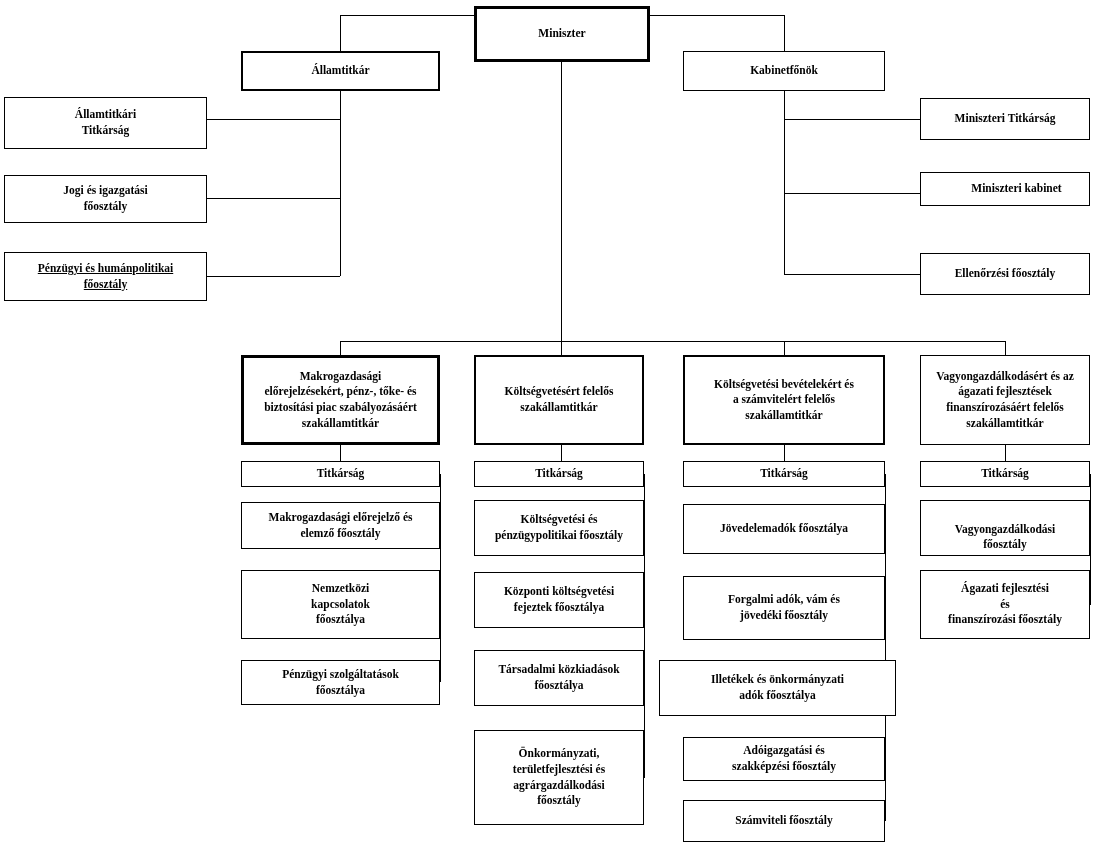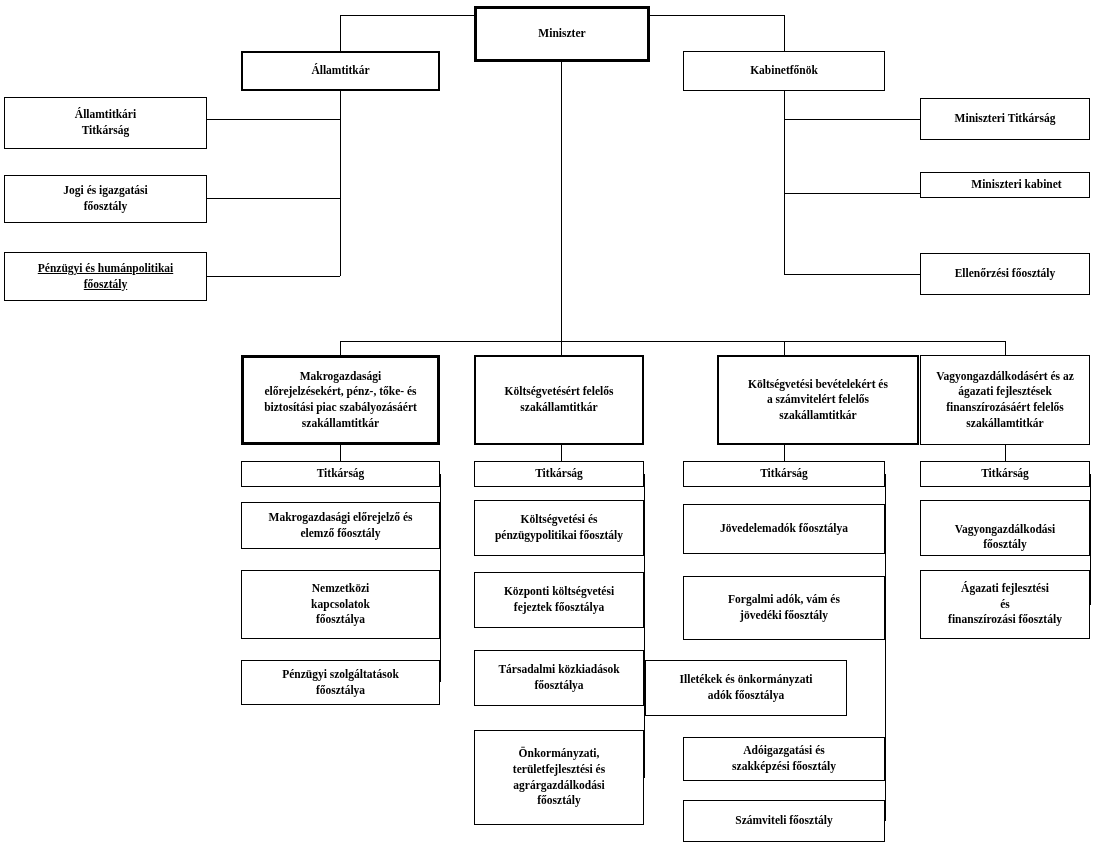--- a/index.html
+++ b/index.html
@@ -95,37 +95,37 @@
       <span style="white-space: pre-line;">Jogi és igazgatási
 főosztály</span>
     </div>
     <div class="node" style="left: 4px; top: 252px; width: 203px; height: 49px;">
       <span style="white-space: pre-line; text-decoration: underline;">Pénzügyi és humánpolitikai
 főosztály</span>
     </div>
     <div class="node" style="left: 920px; top: 98px; width: 170px; height: 42px;">
       <span style="white-space: pre-line;">Miniszteri Titkárság</span>
     </div>
-    <div class="node" style="left: 920px; top: 172px; width: 170px; height: 26px; padding-left: 27px;">
+    <div class="node" style="left: 920px; top: 172px; width: 170px; height: 34px; padding-left: 27px;">
       <span style="white-space: pre-line;">Miniszteri kabinet</span>
     </div>
     <div class="node" style="left: 920px; top: 253px; width: 170px; height: 42px;">
       <span style="white-space: pre-line;">Ellenőrzési főosztály</span>
     </div>
     <div class="node thick" style="left: 241px; top: 355px; width: 199px; height: 90px;">
       <span style="white-space: pre-line;">Makrogazdasági
 előrejelzésekért, pénz-, tőke- és
 biztosítási piac szabályozásáért
 szakállamtitkár</span>
     </div>
     <div class="node med" style="left: 474px; top: 355px; width: 170px; height: 90px;">
       <span style="white-space: pre-line;">Költségvetésért felelős
 szakállamtitkár</span>
     </div>
-    <div class="node med" style="left: 683px; top: 355px; width: 202px; height: 90px; margin-left: 34px;">
+    <div class="node med" style="left: 683px; top: 355px; width: 202px; height: 90px;">
       <span style="white-space: pre-line;">Költségvetési bevételekért és
 a számvitelért felelős
 szakállamtitkár</span>
     </div>
     <div class="node" style="left: 920px; top: 355px; width: 170px; height: 90px;">
       <span style="white-space: pre-line;">Vagyongazdálkodásért és az
 ágazati fejlesztések
 finanszírozásáért felelős
 szakállamtitkár</span>
     </div>
@@ -169,21 +169,21 @@
     <div class="node" style="left: 683px; top: 461px; width: 202px; height: 26px;">
       <span style="white-space: pre-line;">Titkárság</span>
     </div>
     <div class="node" style="left: 683px; top: 504px; width: 202px; height: 50px;">
       <span style="white-space: pre-line;">Jövedelemadók főosztálya</span>
     </div>
     <div class="node" style="left: 683px; top: 576px; width: 202px; height: 64px;">
       <span style="white-space: pre-line;">Forgalmi adók, vám és
 jövedéki főosztály</span>
     </div>
-    <div class="node" style="left: 645px; top: 660px; width: 202px; height: 56px;">
+    <div class="node" style="left: 659px; top: 660px; width: 237px; height: 56px;">
       <span style="white-space: pre-line;">Illetékek és önkormányzati
 adók főosztálya</span>
     </div>
     <div class="node" style="left: 683px; top: 737px; width: 202px; height: 44px;">
       <span style="white-space: pre-line;">Adóigazgatási és
 szakképzési főosztály</span>
     </div>
     <div class="node" style="left: 683px; top: 800px; width: 202px; height: 42px;">
       <span style="white-space: pre-line;">Számviteli főosztály</span>
     </div>

